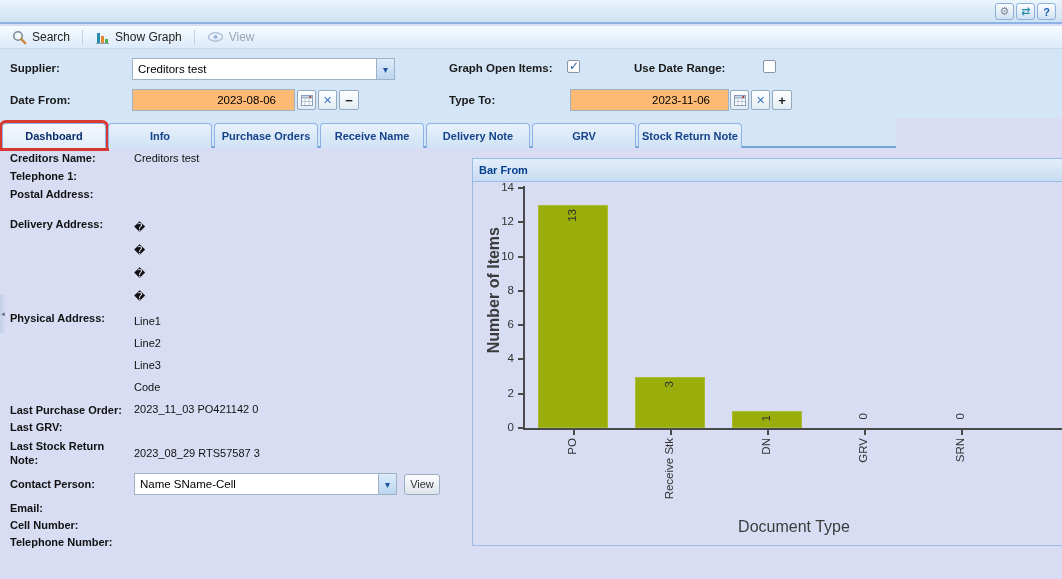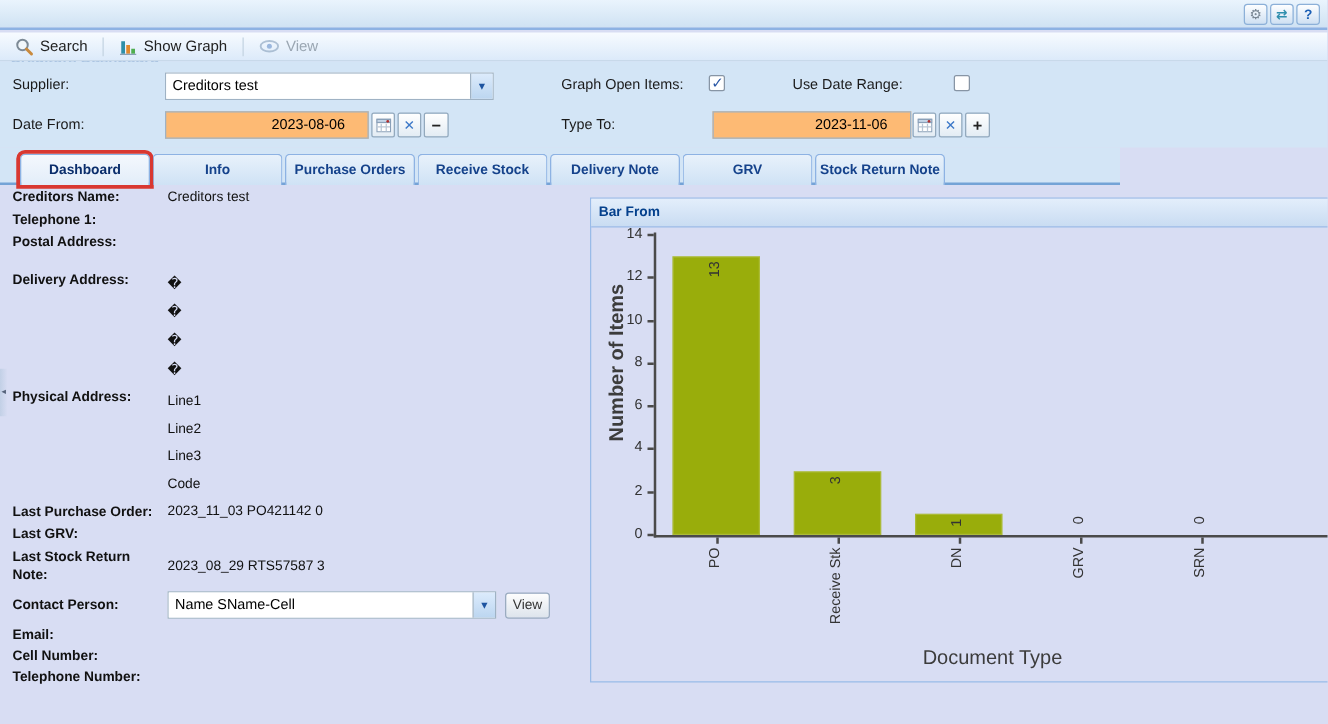--- a/index.html
+++ b/index.html
@@ -24,36 +24,36 @@
   
   .toolbar{position:absolute;left:0;top:26px;width:1062px;height:23px;
     background:linear-gradient(#f7fbff,#dceafa);border-bottom:1px solid #c8d9ea;
     display:flex;align-items:center;padding-left:6px;gap:6px;}
   .tool-item{display:flex;align-items:center;gap:5px;padding:2px 6px;border-radius:3px;font-size:12px;color:#222;cursor:default;}
   .tool-item.disabled{color:#9aa6b2;}
   .tool-sep{width:1px;height:15px;background:#c3d3e2;}
 
   
   .formarea{position:absolute;left:0;top:49px;width:1062px;height:69px;background:#d3e5f6;}
-  .flabel{position:absolute;font-size:11.5px;color:#1a1a1a;}
+  .flabel{position:absolute;font-size:11.5px;color:#1a1a1a;font-weight:bold;}
   .combo{position:absolute;height:22px;background:#fff;border:1px solid #9fb2c4;display:flex;}
   .combo input{flex:1;border:0;outline:none;font:11.5px "Liberation Sans",sans-serif;padding:0 5px;background:#fff;}
   .combo .arrow{width:18px;border-left:1px solid #9fb2c4;background:linear-gradient(#dcebfc,#bcd6f0);
     display:flex;align-items:center;justify-content:center;color:#1d54a0;font-size:10px;font-weight:bold;}
   .txt{position:absolute;height:22px;background:#fdba74;border:1px solid #9fb2c4;font:11.5px "Liberation Sans",sans-serif;padding:0 18px;outline:none;text-align:right;}
   .mini-btn{position:absolute;width:20px;height:20px;border:1px solid #93a9bd;border-radius:2px;
     background:linear-gradient(#ffffff,#e3ecf4);display:flex;align-items:center;justify-content:center;
     font-weight:bold;color:#222;font-size:13px;cursor:default;}
   .mini-btn.xbtn{color:#3c78c8;font-size:11px;}
   .checkbox{position:absolute;width:13px;height:13px;background:#fff;border:1px solid #8795a5;border-radius:2px;}
   .checkbox.checked::after{content:"\2713";position:absolute;left:1px;top:-2px;font-size:12px;font-weight:bold;color:#2b58a6;}
 
   
   .tab-strip{position:absolute;left:0;top:118px;width:896px;height:30px;background:#d3e5f6;
-    display:flex;align-items:flex-end;padding-left:16px;gap:2px;}
+    display:flex;align-items:flex-end;padding-left:2px;gap:2px;}
   .tab-strip::after{content:"";position:absolute;left:0;bottom:0;width:100%;height:2px;background:#74a3d6;}
   .tab{flex:0 0 104px;height:25px;border:1px solid #8db2e3;border-bottom:none;border-radius:4px 4px 0 0;
     background:linear-gradient(#e8f1fb,#cfe2f5);display:flex;align-items:center;justify-content:center;
     font-weight:bold;color:var(--navy);position:relative;z-index:1;cursor:default;}
   .tab.active{background:linear-gradient(#f4f8fd,#e2edf9);color:#0a2d6b;}
   .tab.highlighted{outline:3px solid var(--red);}
 
   
   .details{position:absolute;left:10px;top:150px;width:452px;}
   .detail-row{display:flex;margin-bottom:1px;}
@@ -185,21 +185,21 @@
     <div class="tab active highlighted">
       <span>Dashboard</span>
     </div>
     <div class="tab">
       <span>Info</span>
     </div>
     <div class="tab">
       <span>Purchase Orders</span>
     </div>
     <div class="tab">
-      <span>Receive Stock</span>
+      <span>Receive Name</span>
     </div>
     <div class="tab">
       <span>Delivery Note</span>
     </div>
     <div class="tab">
       <span>GRV</span>
     </div>
     <div class="tab">
       <span>Stock Return Note</span>
     </div>

